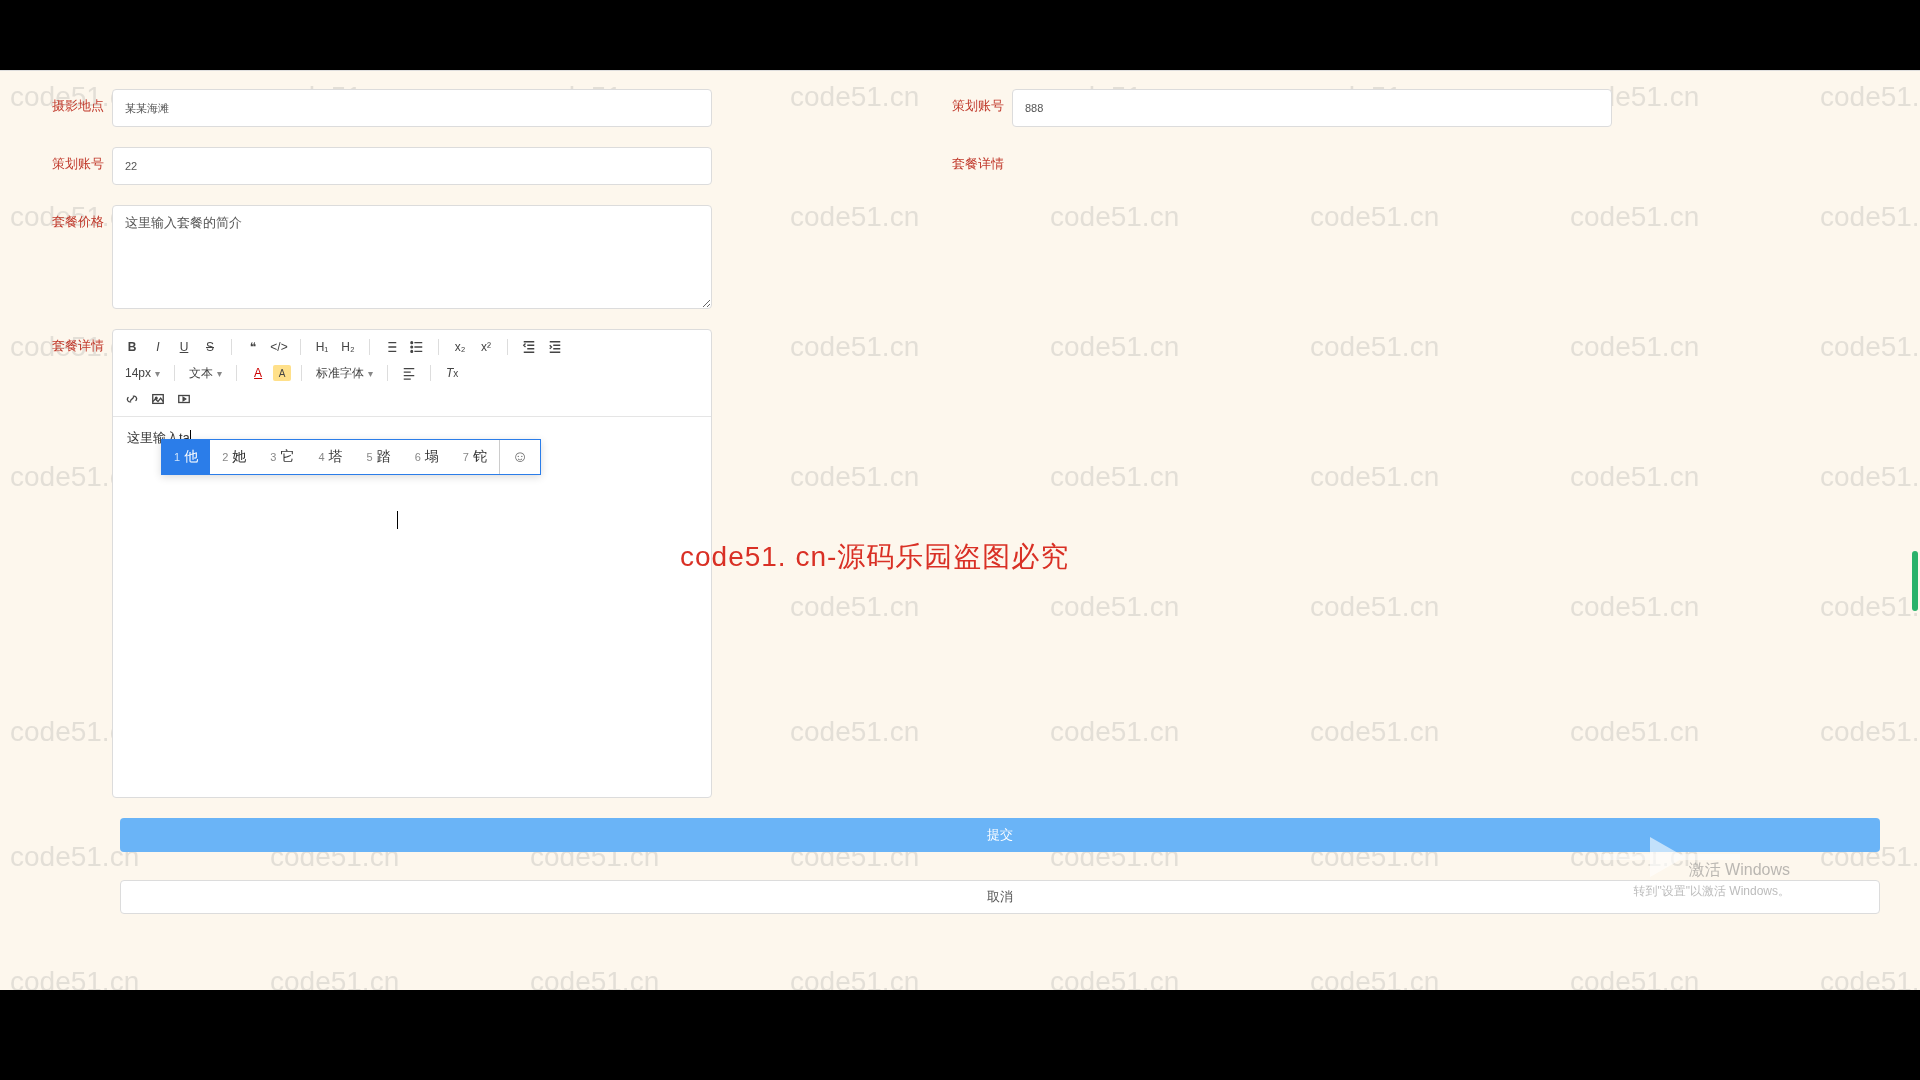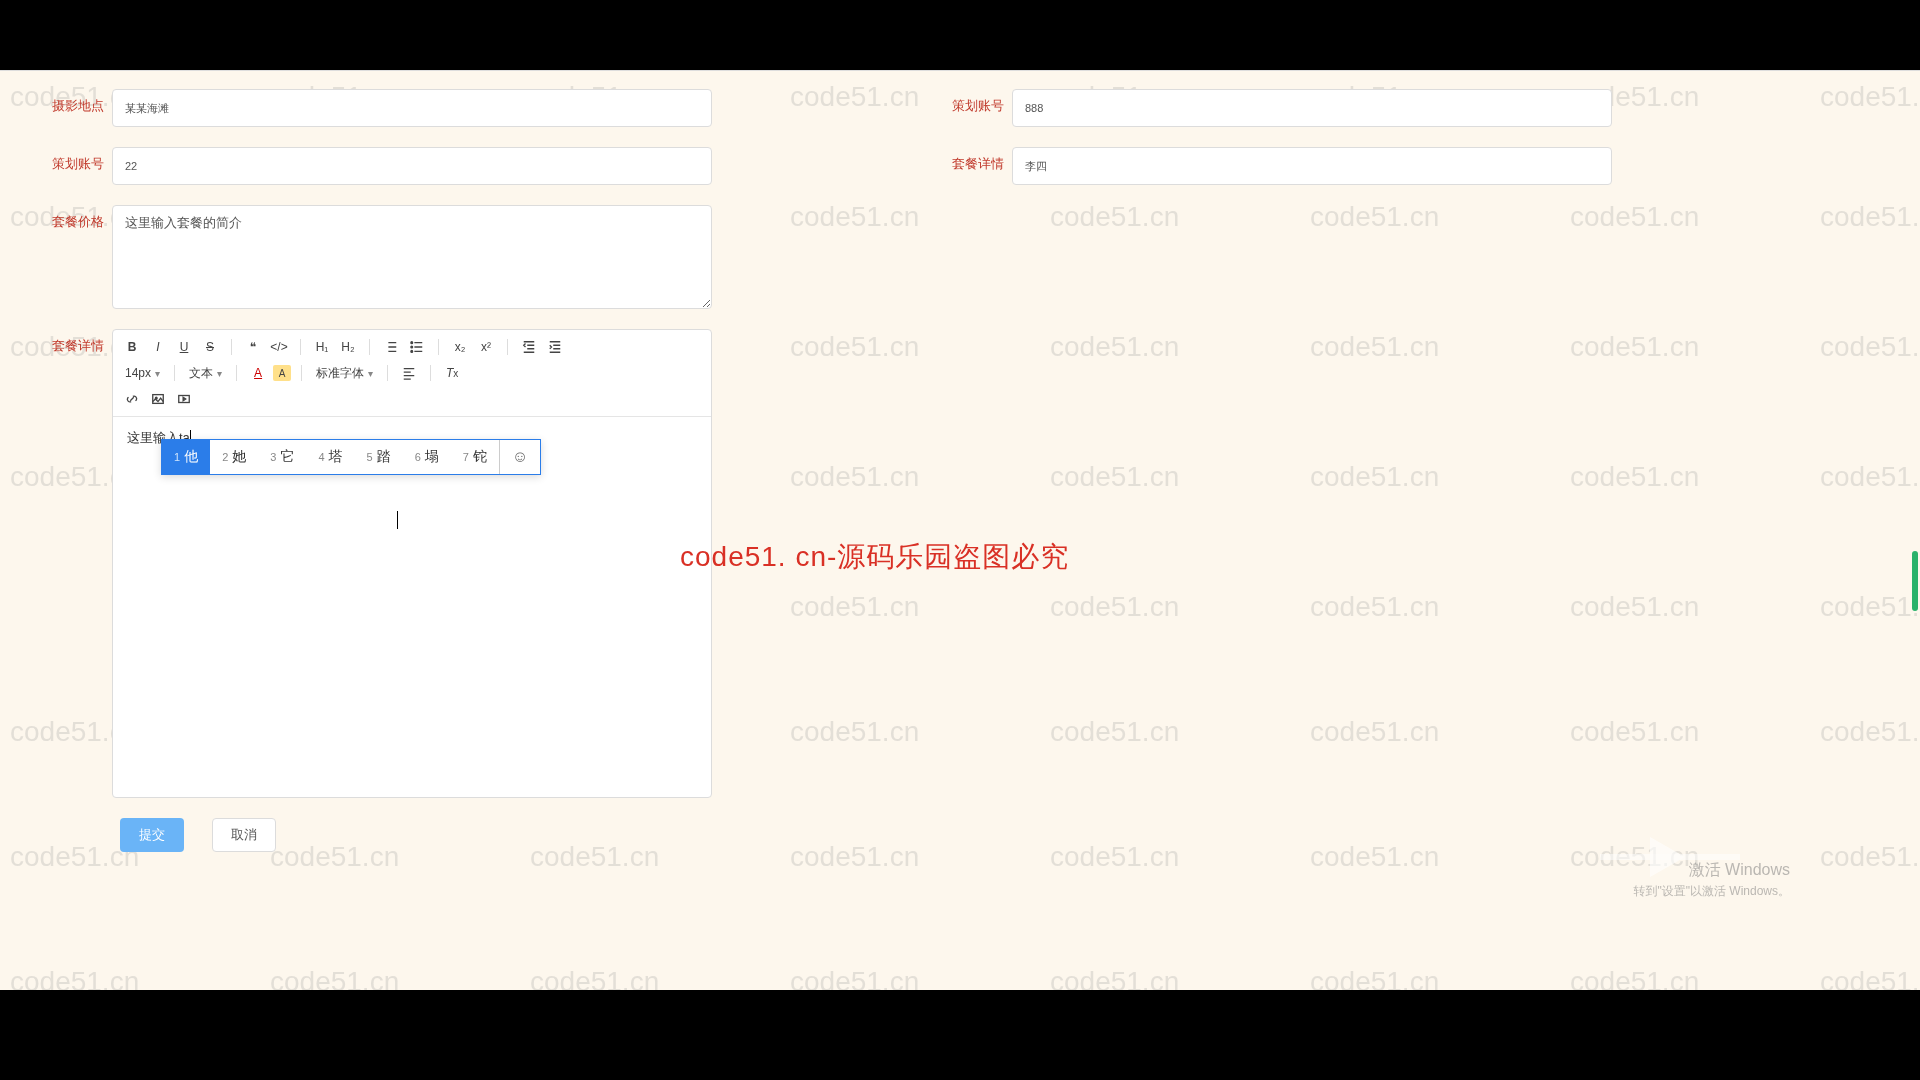--- a/index.html
+++ b/index.html
@@ -187,20 +187,21 @@
   left: 284px;
   width: 1px;
   height: 18px;
   background: #000;
 }
 .action-row {
   display: flex;
   gap: 28px;
   margin-top: 14px;
   margin-left: 80px;
+  flex-direction: column;
 }
 .btn-primary {
   min-width: 64px;
   height: 34px;
   padding: 0 18px;
   background: #6ab4f7;
   color: #fff;
   border: none;
   border-radius: 4px;
   font-size: 13px;
@@ -349,21 +350,20 @@
         </div>
       </div>
 
       <div class="form-row">
         <div class="form-group left">
           <div class="form-label">策划账号</div>
           <input class="form-input" value="22" style="">
         </div>
         <div class="form-group right">
           <div class="form-label">套餐详情</div>
-          <input class="form-input r" value="李四" style="">
         </div>
       </div>
 
 
       <div class="form-row">
         <div class="form-group left">
           <div class="form-label">套餐价格</div>
           <textarea class="form-textarea" style="">这里输入套餐的简介</textarea>
         </div>
       </div>

